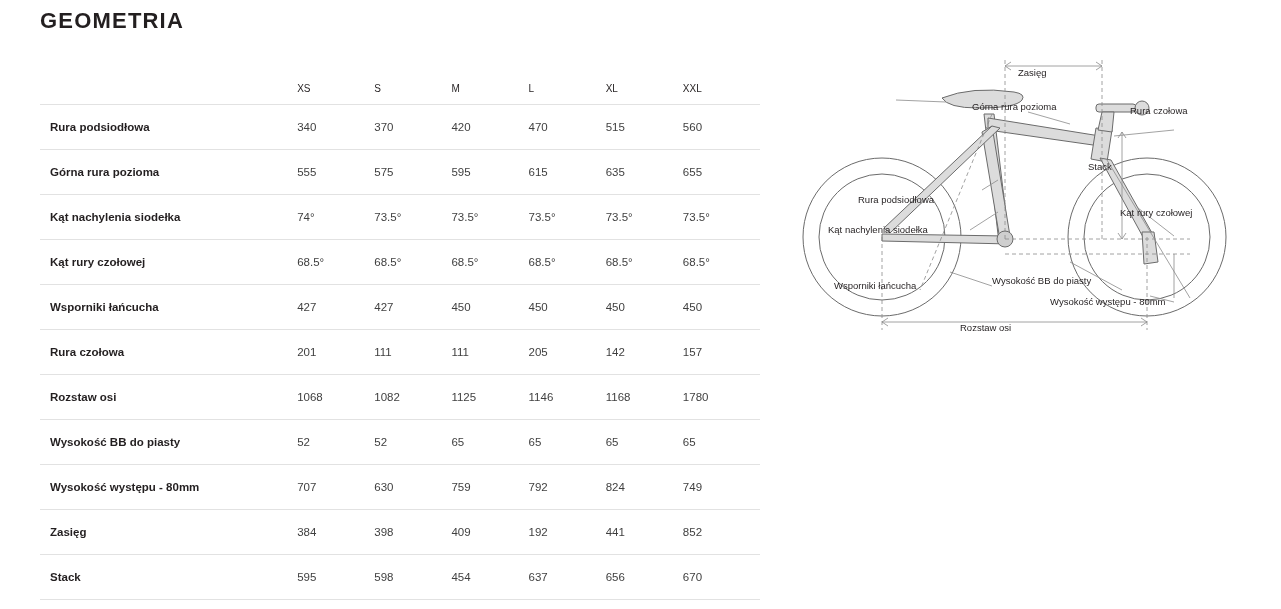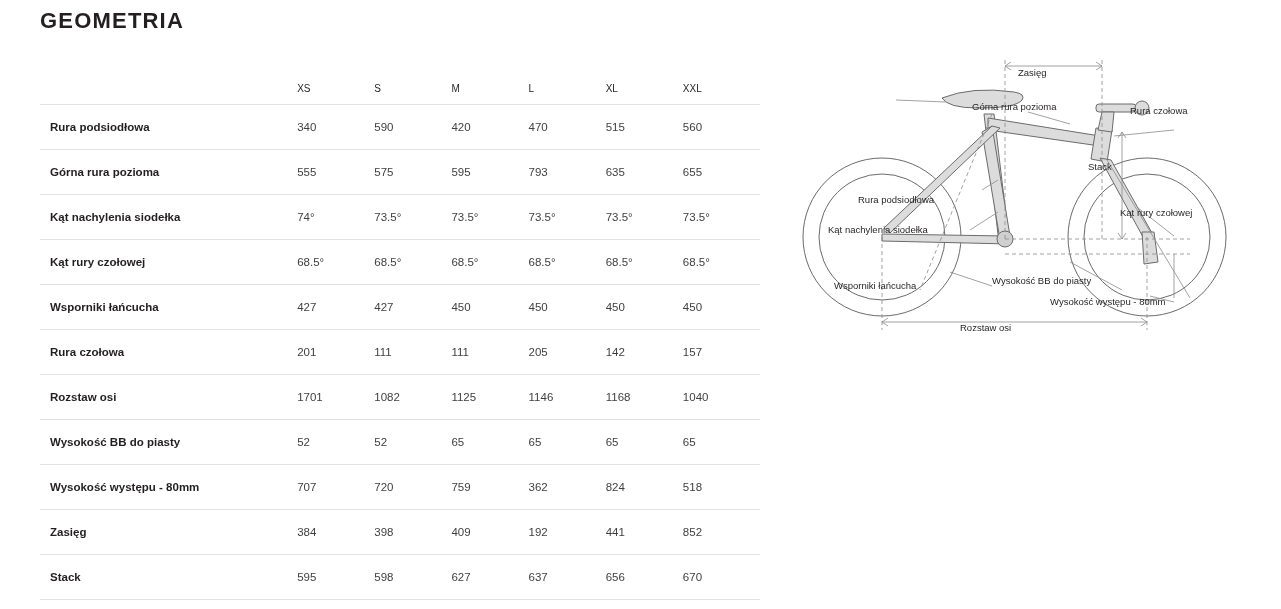--- a/index.html
+++ b/index.html
@@ -118,32 +118,32 @@
           <th class="size-head">M</th>
           <th class="size-head">L</th>
           <th class="size-head">XL</th>
           <th class="size-head">XXL</th>
         </tr>
       </thead>
       <tbody>
         <tr>
           <td class="row-label">Rura podsiodłowa</td>
           <td class="val">340</td>
-          <td class="val">590</td>
+          <td class="val">370</td>
           <td class="val">420</td>
           <td class="val">470</td>
           <td class="val">515</td>
           <td class="val">560</td>
         </tr>
         <tr>
           <td class="row-label">Górna rura pozioma</td>
           <td class="val">555</td>
           <td class="val">575</td>
           <td class="val">595</td>
-          <td class="val">793</td>
+          <td class="val">615</td>
           <td class="val">635</td>
           <td class="val">655</td>
         </tr>
         <tr>
           <td class="row-label">Kąt nachylenia siodełka</td>
           <td class="val">74°</td>
           <td class="val">73.5°</td>
           <td class="val">73.5°</td>
           <td class="val">73.5°</td>
           <td class="val">73.5°</td>
@@ -171,59 +171,59 @@
           <td class="row-label">Rura czołowa</td>
           <td class="val">201</td>
           <td class="val">111</td>
           <td class="val">111</td>
           <td class="val">205</td>
           <td class="val">142</td>
           <td class="val">157</td>
         </tr>
         <tr>
           <td class="row-label">Rozstaw osi</td>
-          <td class="val">1701</td>
+          <td class="val">1068</td>
           <td class="val">1082</td>
           <td class="val">1125</td>
           <td class="val">1146</td>
           <td class="val">1168</td>
-          <td class="val">1040</td>
+          <td class="val">1780</td>
         </tr>
         <tr>
           <td class="row-label">Wysokość BB do piasty</td>
           <td class="val">52</td>
           <td class="val">52</td>
           <td class="val">65</td>
           <td class="val">65</td>
           <td class="val">65</td>
           <td class="val">65</td>
         </tr>
         <tr>
           <td class="row-label">Wysokość występu - 80mm</td>
           <td class="val">707</td>
-          <td class="val">720</td>
+          <td class="val">630</td>
           <td class="val">759</td>
-          <td class="val">362</td>
+          <td class="val">792</td>
           <td class="val">824</td>
-          <td class="val">518</td>
+          <td class="val">749</td>
         </tr>
         <tr>
           <td class="row-label">Zasięg</td>
           <td class="val">384</td>
           <td class="val">398</td>
           <td class="val">409</td>
           <td class="val">192</td>
           <td class="val">441</td>
           <td class="val">852</td>
         </tr>
         <tr>
           <td class="row-label">Stack</td>
           <td class="val">595</td>
           <td class="val">598</td>
-          <td class="val">627</td>
+          <td class="val">454</td>
           <td class="val">637</td>
           <td class="val">656</td>
           <td class="val">670</td>
         </tr>
       </tbody>
     </table>
   </div>
 
   <div class="diagram">
     <svg width="500" height="330" viewBox="0 0 500 330" xmlns="http://www.w3.org/2000/svg">

